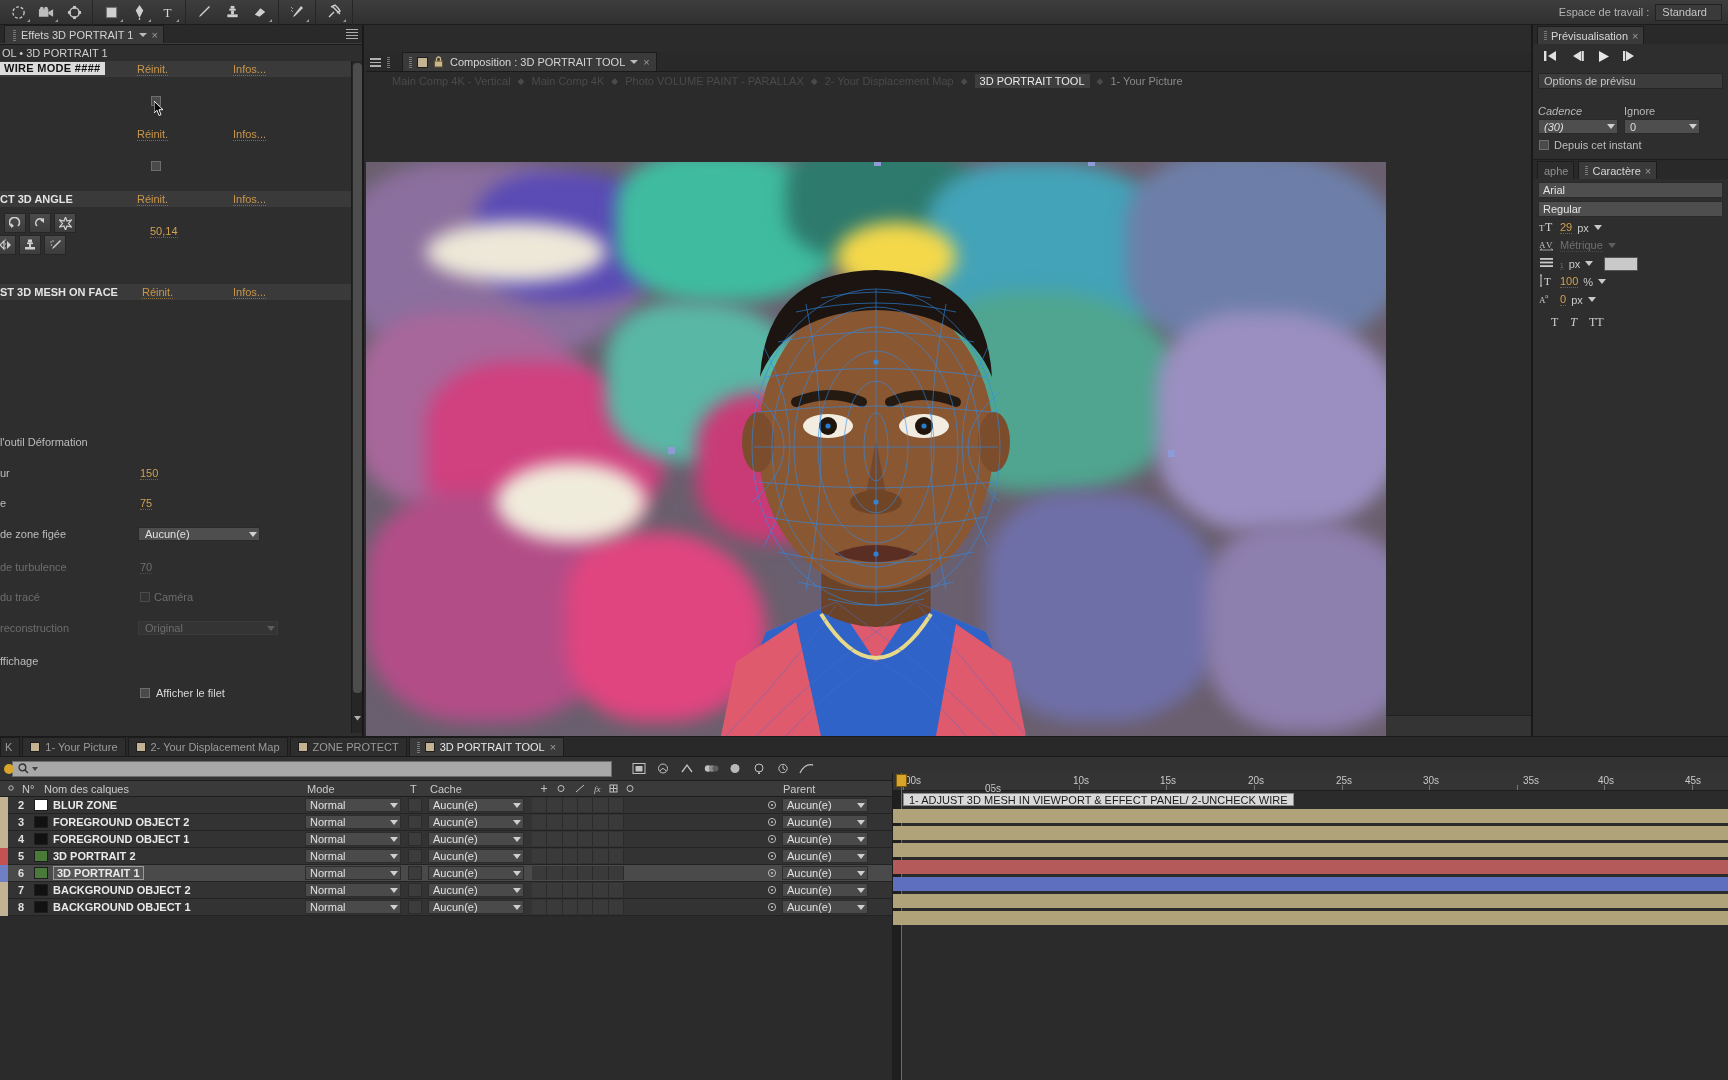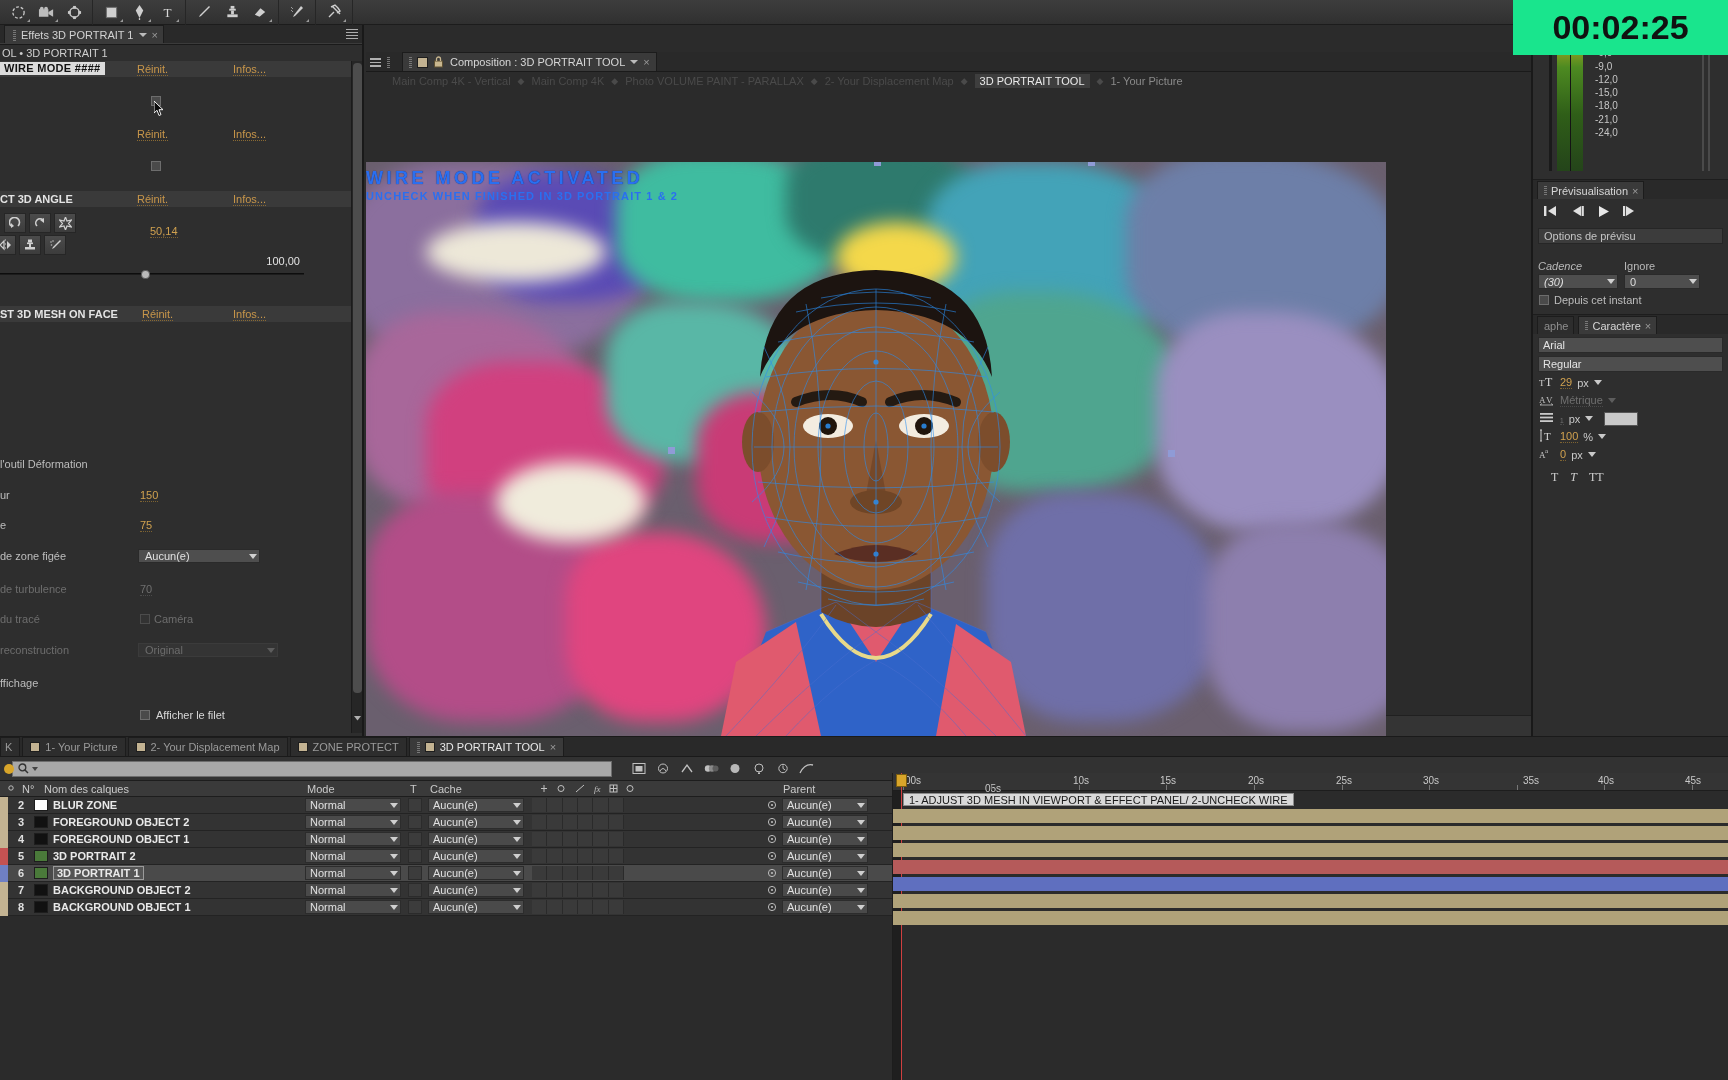--- a/index.html
+++ b/index.html
@@ -350,26 +350,20 @@
       </div>
 
       <div class="row hdr" style="top:65px;height:16px;padding-left:32px;">
         <span class="lbl" style="top:2px;">CT 3D ANGLE</span>
         <span class="reinit" style="top:2px;">Réinit.</span>
         <span class="infos" style="top:2px;">Infos...</span>
       </div>
       <div class="row" style="top:81px;height:16px;">
         <span class="val" style="position:absolute; left:150px; top:2px;">50,14</span>
       </div>
-      <div class="row" style="top:97px;height:22px;">
-        <span class="maxv" style="top:0px;">100,00</span>
-        <div class="slider" style="top:18px;left:0;">
-          <span class="thumb" style="left:141px;"></span>
-        </div>
-      </div>
 
       <div class="row hdr" style="top:126px;height:16px;">
         <span class="lbl" style="top:2px;">ST 3D MESH ON FACE</span>
         <span class="reinit" style="top:2px;left:142px;">Réinit.</span>
         <span class="infos" style="top:2px;">Infos...</span>
       </div>
 
       <div style="position:absolute; top:152px; left:4px; display:flex; gap:3px;">
         <span class="pptool">
           <svg width="12" height="12" viewBox="0 0 12 12">
@@ -607,24 +601,20 @@
           </g>
 
           <circle cx="510" cy="200" r="2.6" fill="#2a8ef0"></circle>
           <circle cx="462" cy="264" r="2.6" fill="#2a8ef0"></circle>
           <circle cx="558" cy="264" r="2.6" fill="#2a8ef0"></circle>
           <circle cx="510" cy="340" r="2.6" fill="#2a8ef0"></circle>
           <circle cx="510" cy="392" r="2.6" fill="#2a8ef0"></circle>
         </svg>
       </div>
 
-      <div class="overlay-txt">
-        <div class="ot1">WIRE MODE ACTIVATED</div>
-        <div class="ot2">UNCHECK WHEN FINISHED IN 3D PORTRAIT 1 &amp; 2</div>
-      </div>
 
       <svg style="position:absolute;left:680px;top:676px;" width="520" height="26">
         <path d="M36 18 L400 14" stroke="#8f9bd6" stroke-width="1" fill="none"></path>
         <path d="M36 18 L36 -20" stroke="#8f9bd6" stroke-width="1" fill="none"></path>
         <rect x="32" y="14" width="8" height="8" fill="#8f9bd6"></rect>
         <rect x="396" y="10" width="8" height="8" fill="#8f9bd6"></rect>
       </svg>
     </div>
 
     <div class="v-bottom">
@@ -739,37 +729,20 @@
             <circle cx="8" cy="7" r="3" fill="none" stroke="#c4c4c4"></circle>
             <path d="M8 0 L8 3 M8 11 L8 14 M1 7 L4 7 M12 7 L15 7 M3 2 L5 4.5 M13 2 L11 4.5 M3 12 L5 9.5 M13 12 L11 9.5" stroke="#c4c4c4" stroke-width="1.2"></path>
           </svg>
       </span>
       <span class="val" style="margin-left:2px;">+0,0</span>
     </div>
   </div>
 
   <div class="right">
 
-    <div class="meter">
-      <div class="lrail"></div>
-      <div class="bar"></div>
-      <div class="split"></div>
-      <div class="rrail"></div>
-      <div class="rrail2"></div>
-      <div class="scale">
-        <div>-3,0</div>
-        <div>-6,0</div>
-        <div>-9,0</div>
-        <div>-12,0</div>
-        <div>-15,0</div>
-        <div>-18,0</div>
-        <div>-21,0</div>
-        <div>-24,0</div>
-      </div>
-    </div>
 
     <div class="prev-panel">
       <div class="p-tabbar">
         <div class="p-tab">
           <span class="grip" style="width:3px;height:10px;background:repeating-linear-gradient(#777 0 1px,transparent 1px 2px);"></span>
           <span>Prévisualisation</span>
           <span style="color:#9a9a9a;">×</span>
         </div>
       </div>
       <div class="transport">
@@ -1277,14 +1250,13 @@
       <div class="bar-row" style="top:36px;  background:#b0a279;"></div>
       <div class="bar-row" style="top:53px;  background:#b0a279;"></div>
       <div class="bar-row" style="top:70px;  background:#b0a279;"></div>
       <div class="bar-row" style="top:87px;  background:#b55a5a;"></div>
       <div class="bar-row" style="top:104px; background:#5f6fbf;"></div>
       <div class="bar-row" style="top:121px; background:#b0a279;"></div>
       <div class="bar-row" style="top:138px; background:#b0a279;"></div>
     </div>
   </div>
 
-  <div class="tcbadge">00:02:25</div>
 </div>
 
 </body></html>

